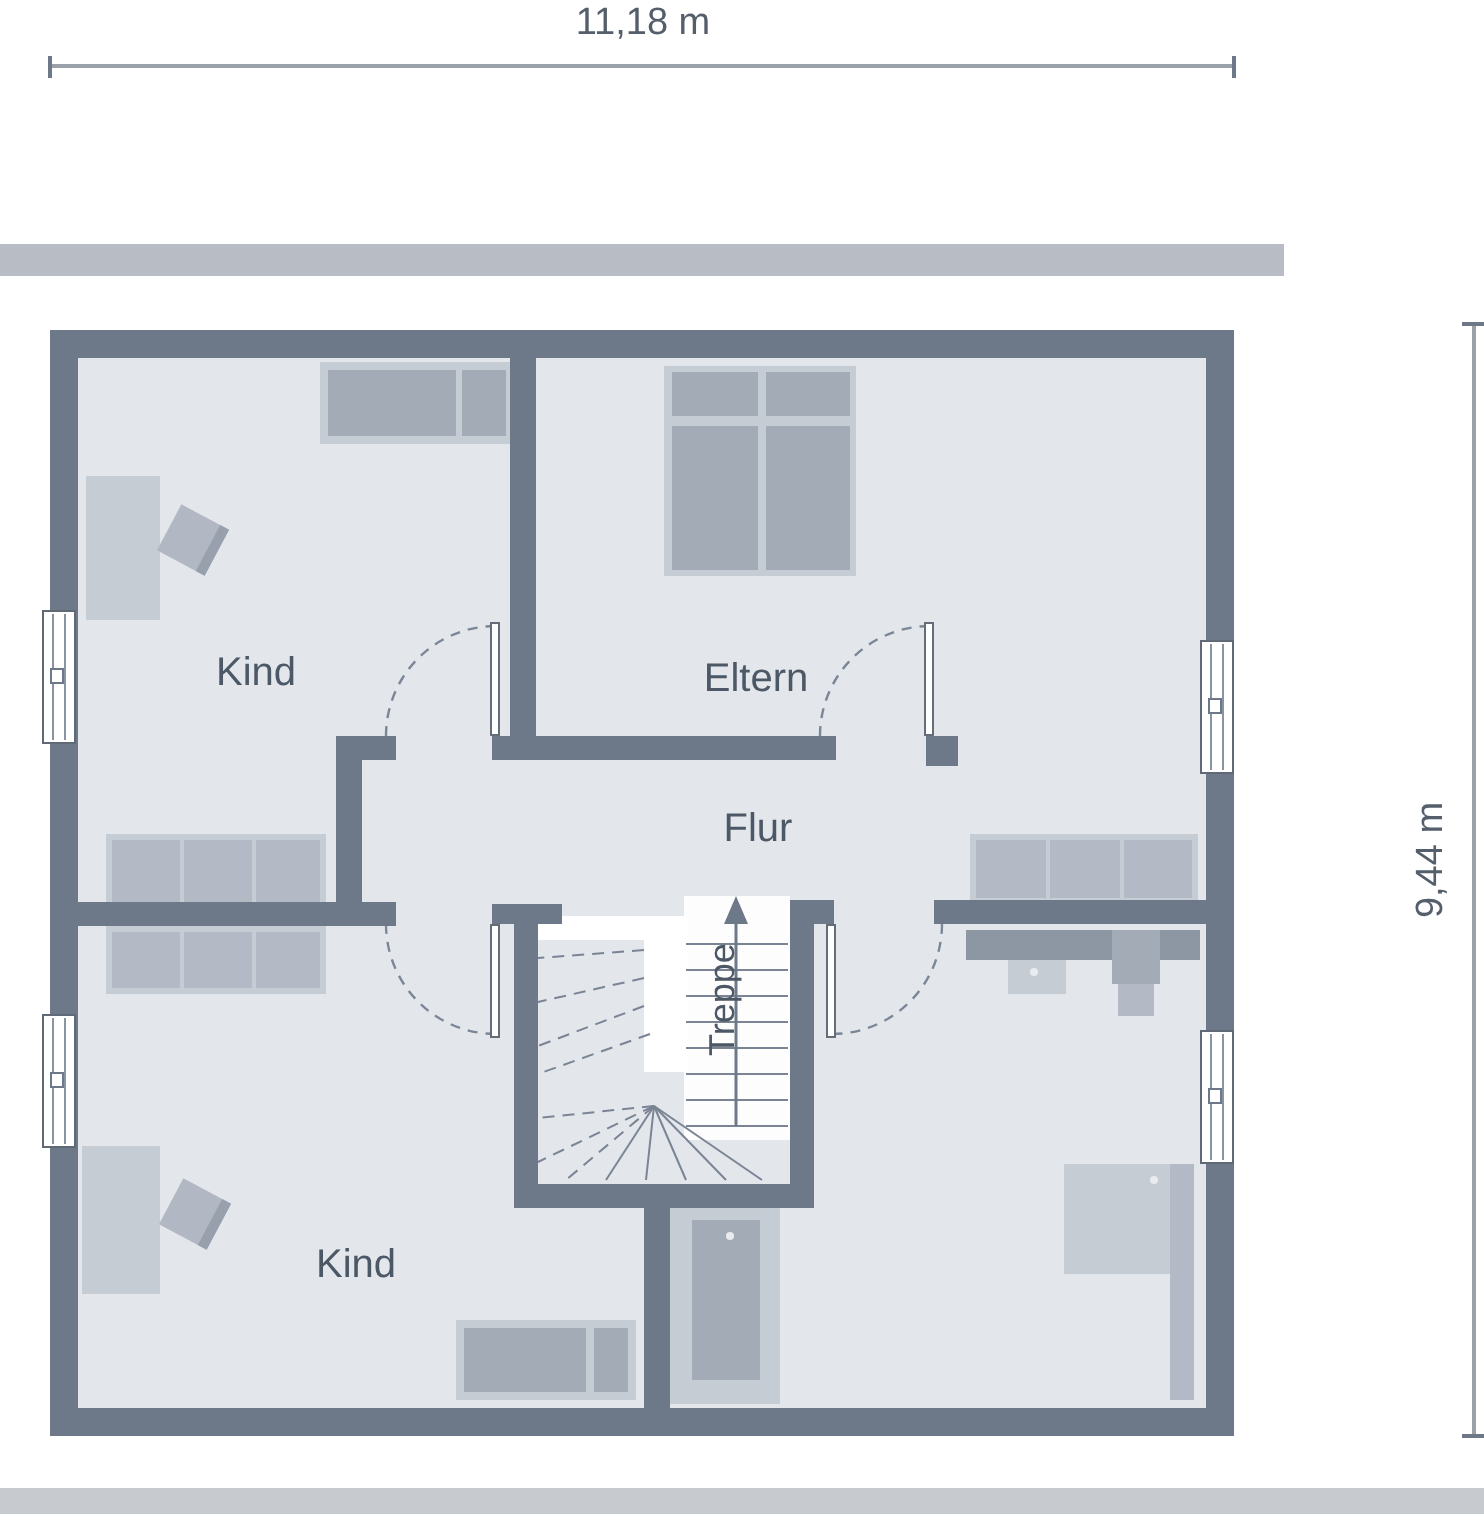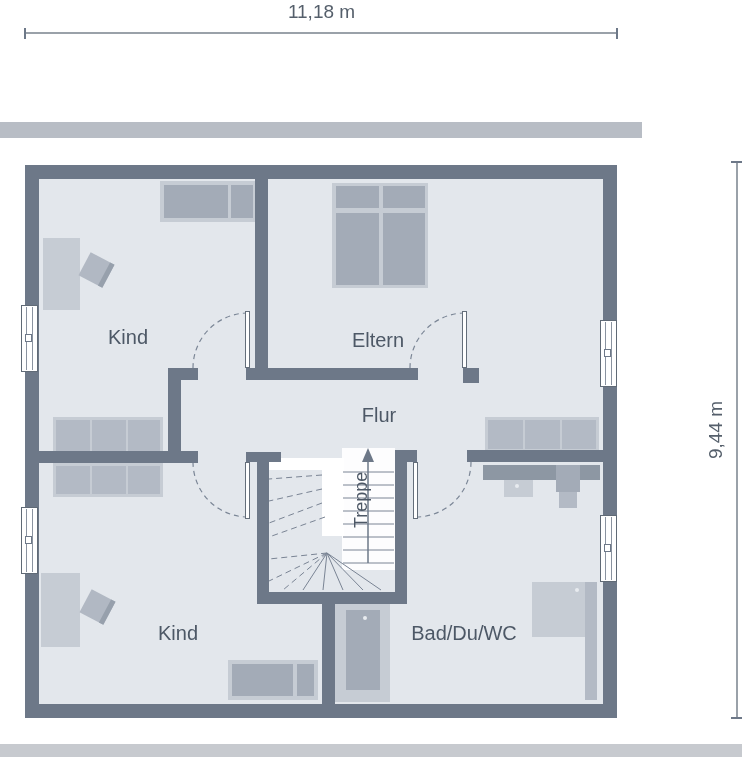--- a/index.html
+++ b/index.html
@@ -180,14 +180,13 @@
 
   <div class="leaf" style="left:220px;top:146px;"></div>
   <div class="leaf" style="left:437px;top:146px;"></div>
   <div class="leaf" style="left:220px;top:297px;"></div>
   <div class="leaf" style="left:388px;top:297px;"></div>
 
   <div class="room-label" style="left:103px;top:172px;">Kind</div>
   <div class="room-label" style="left:353px;top:175px;">Eltern</div>
   <div class="room-label" style="left:354px;top:250px;">Flur</div>
   <div class="room-label" style="left:153px;top:468px;">Kind</div>
-  <div class="room-label" style="left:439px;top:468px;">Bad/Du/WC</div>
 </div>
 
 </body></html>

